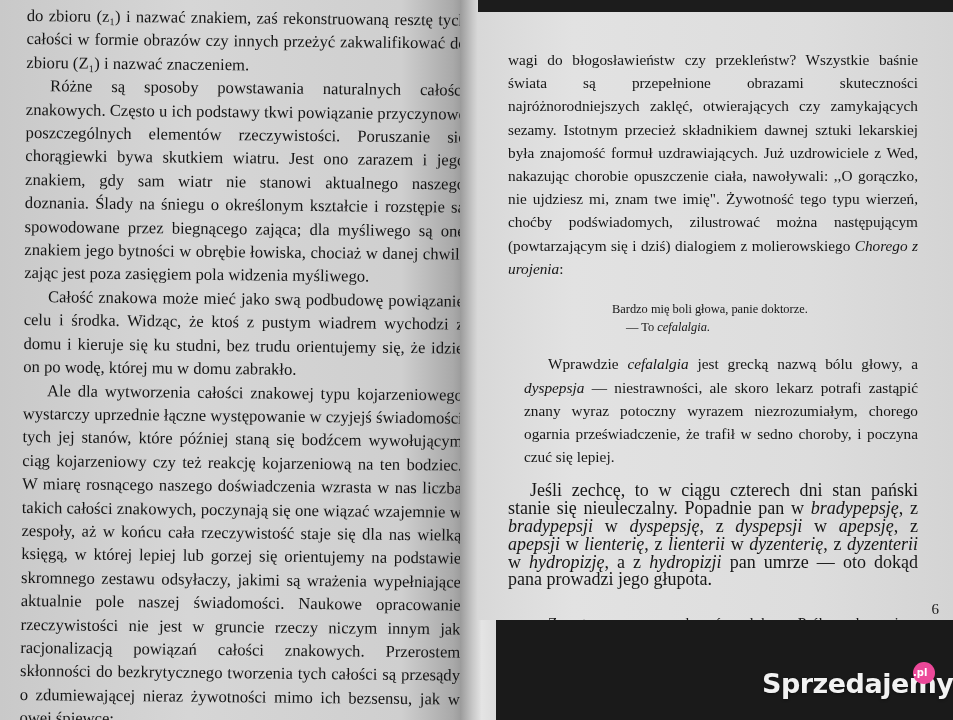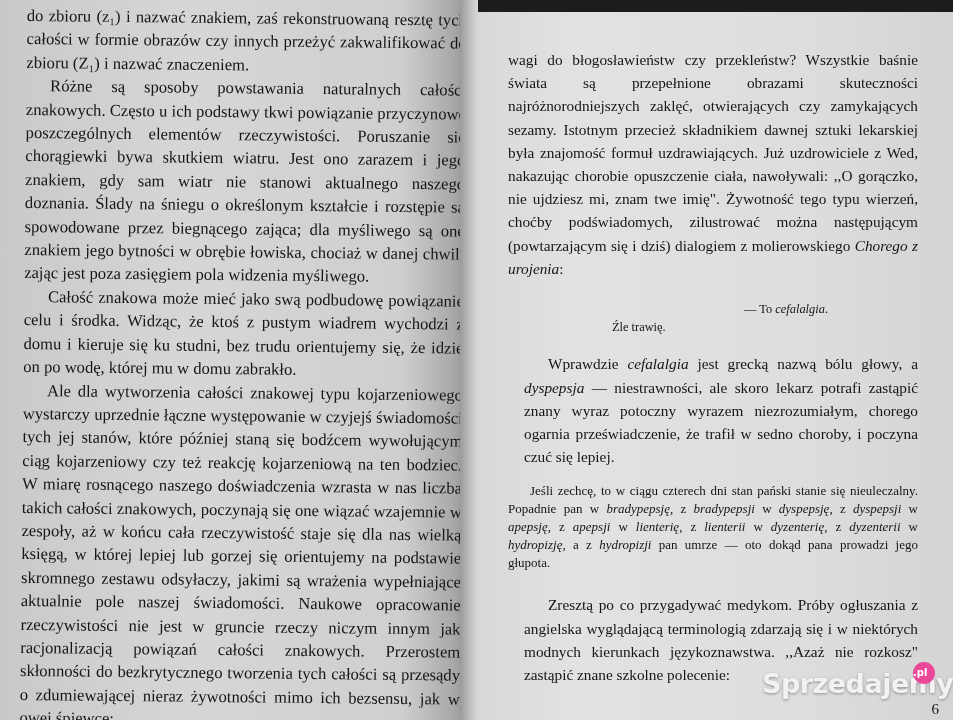--- a/index.html
+++ b/index.html
@@ -12,21 +12,21 @@
   .page-left {
     position: absolute; left: 0; top: 0; width: 472px; height: 720px;
     background: linear-gradient(90deg, #c9c9c9 0%, #d6d6d6 40%, #cfcfcf 85%, #a9a9a9 96%, #8a8a8a 100%);
     overflow: hidden;
   }
   .spine {
     position: absolute; left: 460px; top: 0; width: 36px; height: 720px;
     background: linear-gradient(90deg, #9a9a9a 0%, #c8c8c8 35%, #e4e4e4 60%, #dcdcdc 100%);
   }
   .page-right {
-    position: absolute; left: 478px; top: 12px; width: 475px; height: 708px;
+    position: absolute; left: 478px; top: 12px; width: 475px; height: 608px;
     background: linear-gradient(90deg, #d8d8d8 0%, #e2e2e2 20%, #dddddd 70%, #d4d4d4 100%);
     overflow: hidden;
   }
   .top-dark {
     position: absolute; left: 478px; top: 0; width: 475px; height: 12px; background: #1c1c1c;
   }
   .left-col {
     position: absolute; left: 27px; top: 4px; width: 440px;
     font-size: 16.6px; line-height: 23.4px;
     transform: rotate(0.6deg); transform-origin: left top;
@@ -34,22 +34,22 @@
   .left-col p { margin: 0; text-align: justify; }
   .left-col p.ind { text-indent: 24px; }
   .right-col {
     position: absolute; left: 30px; top: 36px; width: 410px;
     font-size: 15.3px; line-height: 23.2px;
   }
   .right-col p { margin: 0; text-align: justify; }
   .right-col p.ind { text-indent: 24px; margin-left: 16px; }
   .dialog1 { margin: 20px 0 16px 0; font-size: 12.4px; line-height: 18.2px; }
   .dialog1 .q { padding-left: 104px; }
-  .dialog1 .a { text-align: right; padding-right: 90px; }
-  .tirade { margin: 14px 0 22px 0; font-size: 13px; line-height: 17.8px; text-align: justify; text-indent: 22px; }
+  .dialog1 .a { text-align: center; padding-right: 90px; }
+  .tirade { margin: 14px 0 22px 0; font-size: 18px; line-height: 17.8px; text-align: justify; text-indent: 22px; }
   .page-number {
     position: absolute; right: 14px; bottom: 2px; font-size: 15px; color: #1a1a1a;
   }
   .watermark {
     position: absolute; left: 762px; top: 668px;
     font-family: "DejaVu Sans", sans-serif; font-weight: bold; font-size: 27px;
     color: #f2f2f2; letter-spacing: -0.5px;
     text-shadow: 0 1px 3px rgba(0,0,0,0.35);
   }
   .wm-badge {
@@ -73,22 +73,22 @@
 </div>
 
 <div class="spine"></div>
 <div class="top-dark"></div>
 
 <div class="page-right">
   <div class="right-col">
     <p><span>wagi do błogosławieństw czy przekleństw? Wszystkie baśnie świata są przepełnione obrazami skuteczności najróżnorodniejszych zaklęć, otwierających czy zamykających sezamy. Istotnym przecież składnikiem dawnej sztuki lekarskiej była znajomość formuł uzdrawiających. Już uzdrowiciele z Wed, nakazując chorobie opuszczenie ciała, nawoływali: ,,O gorączko, nie ujdziesz mi, znam twe imię". Żywotność tego typu wierzeń, choćby podświadomych, zilustrować można następującym (powtarzającym się i dziś) dialogiem z molierowskiego </span><i>Chorego z urojenia</i><span>:</span></p>
 
     <div class="dialog1">
+      <div class="q">Bardzo mię boli głowa, panie doktorze.</div>
       <div class="a"><span>— To </span><i>cefalalgia</i><span>.</span></div>
-      <div class="q">Źle trawię.</div>
     </div>
 
     <p class="ind"><span>Wprawdzie </span><i>cefalalgia</i><span> jest grecką nazwą bólu głowy, a </span><i>dyspepsja</i><span> — niestrawności, ale skoro lekarz potrafi zastąpić znany wyraz potoczny wyrazem niezrozumiałym, chorego ogarnia przeświadczenie, że trafił w sedno choroby, i poczyna czuć się lepiej.</span></p>
 
     <div class="tirade"><span>Jeśli zechcę, to w ciągu czterech dni stan pański stanie się nieuleczalny. Popadnie pan w </span><i>bradypepsję</i><span>, z </span><i>bradypepsji</i><span> w </span><i>dyspepsję</i><span>, z </span><i>dyspepsji</i><span> w </span><i>apepsję</i><span>, z </span><i>apepsji</i><span> w </span><i>lienterię</i><span>, z </span><i>lienterii</i><span> w </span><i>dyzenterię</i><span>, z </span><i>dyzenterii</i><span> w </span><i>hydropizję</i><span>, a z </span><i>hydropizji</i><span> pan umrze — oto dokąd pana prowadzi jego głupota.</span></div>
 
     <p class="ind">Zresztą po co przygadywać medykom. Próby ogłuszania z angielska wyglądającą terminologią zdarzają się i w niektórych modnych kierunkach językoznawstwa. ,,Azaż nie rozkosz" zastąpić znane szkolne polecenie:</p>
 
   </div>
   <div class="page-number">6</div>

